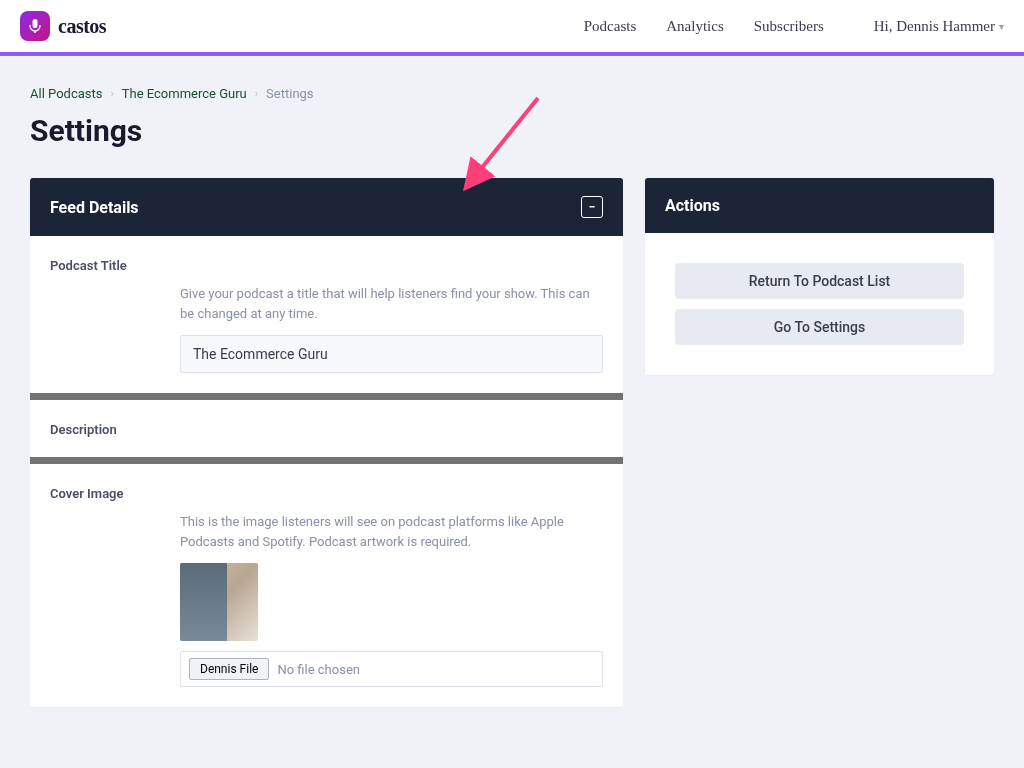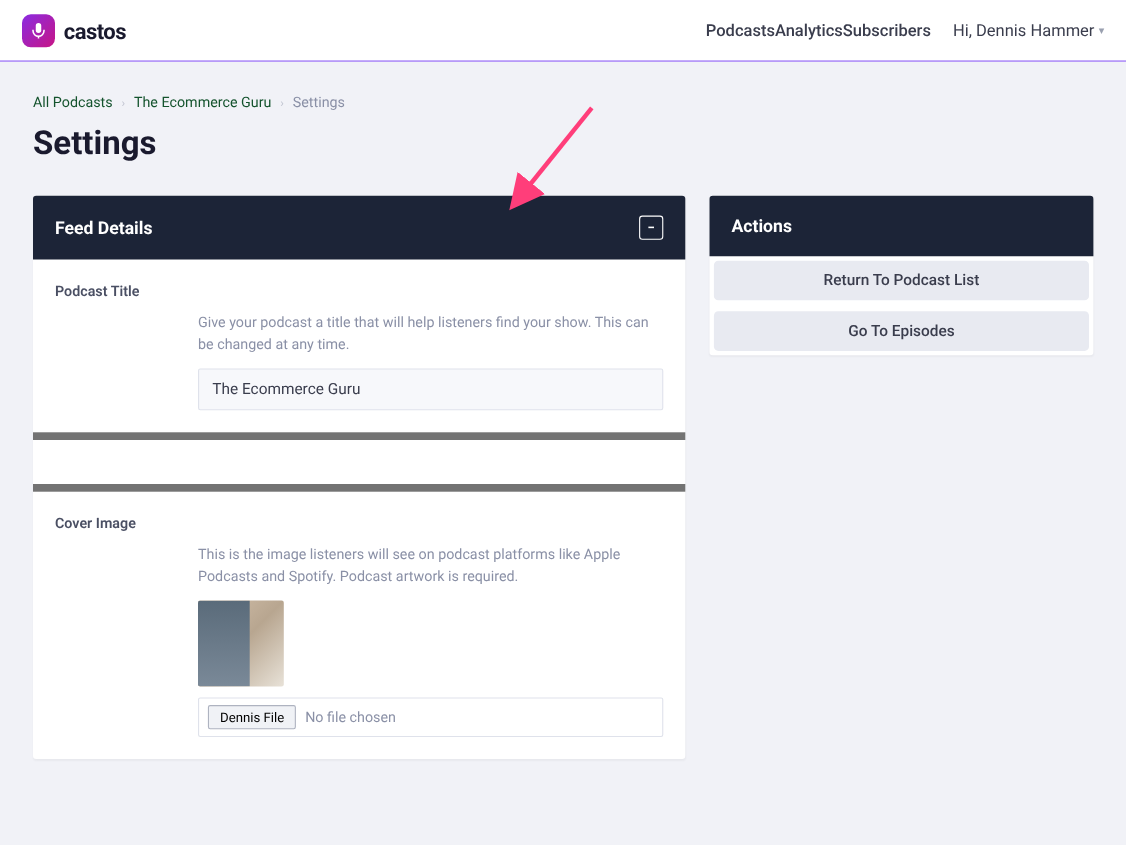--- a/index.html
+++ b/index.html
@@ -10,30 +10,31 @@
   width: 1024px;
   height: 768px;
   overflow: hidden;
 }
 .topbar {
   background: #fff;
   height: 56px;
   display: flex;
   align-items: center;
   padding: 0 20px;
-  border-bottom: 1px solid #8b5cf6;
+  border-bottom: 4px solid #8b5cf6;
+  font-family: Liberation Serif, serif;
 }
 .logo-wrap { display: flex; align-items: center; gap: 8px; }
 .logo-badge {
   width: 30px; height: 30px; border-radius: 8px;
   background: linear-gradient(135deg, #8a2be2 0%, #c71585 100%);
   display: flex; align-items: center; justify-content: center;
 }
 .logo-text { font-weight: 700; font-size: 20px; color: #1a1a2e; letter-spacing: -0.5px; }
-.nav { margin-left: auto; display: flex; align-items: center; }
+.nav { margin-left: auto; display: flex; align-items: center; gap: 30px; }
 .nav-link { font-size: 15px; color: #3a3d4d; font-weight: 500; cursor: pointer; }
 .user-chip { font-size: 15px; color: #3a3d4d; display: flex; align-items: center; gap: 4px; cursor: pointer; margin-left: 20px; }
 .chevron-down { font-size: 10px; color: #9aa0b0; }
 
 .page { padding: 30px; }
 .breadcrumb { font-size: 13px; color: #8a90a6; display: flex; align-items: center; gap: 8px; margin-bottom: 12px; }
 .breadcrumb .bc-link { color: #14532d; cursor: pointer; }
 .breadcrumb .sep { color: #c0c4d0; font-size: 11px; }
 .breadcrumb .bc-current { color: #8a90a6; }
 .page-title { font-size: 30px; font-weight: 700; color: #1a1a2e; margin-bottom: 30px; }
@@ -86,21 +87,21 @@
   display: flex; align-items: center; gap: 8px;
   border: 1px solid #dfe2eb; border-radius: 2px; padding: 6px 8px;
   background: #fff;
 }
 .choose-btn {
   padding: 3px 10px; border: 1px solid #aeb3c0; border-radius: 2px;
   background: #f0f2f6; font-size: 12px; cursor: pointer; font-family: inherit;
 }
 .file-status { font-size: 13px; color: #8a90a6; }
 
-.action-list { padding: 4px; display: flex; flex-direction: column; gap: 10px; border-radius: 10px; }
+.action-list { padding: 30px; display: flex; flex-direction: column; gap: 10px; border-radius: 10px; }
 .action-btn {
   width: 100%; padding: 10px 12px; border: none; border-radius: 4px;
   background: #e8eaf1; color: #3a3d4d; font-size: 14px; font-weight: 500;
   cursor: pointer; font-family: inherit; text-align: center;
 }
 
 .arrow-overlay { position: absolute; top: 90px; left: 438px; pointer-events: none; }
 </style>
 </head>
 <body>
@@ -149,20 +150,21 @@
 
         <div class="form-row">
           <div class="form-label">Podcast Title</div>
           <div class="form-body">
             <div class="form-help">Give your podcast a title that will help listeners find your show. This can be changed at any time.</div>
             <input class="text-input" type="text" value="The Ecommerce Guru" style="">
           </div>
         </div>
 
         <div class="form-row">
+          <div class="form-label">Description</div>
         </div>
 
         <div class="form-row">
           <div class="form-label">Cover Image</div>
           <div class="form-body">
             <div class="form-help">This is the image listeners will see on podcast platforms like Apple Podcasts and Spotify. Podcast artwork is required.</div>
             <div class="cover-thumb"></div>
             <div class="file-row">
               <button class="choose-btn">Dennis File</button>
               <span class="file-status">No file chosen</span>
@@ -172,21 +174,21 @@
       </div>
     </div>
 
     <div class="side-col">
       <div class="panel">
         <div class="panel-header">
           <span>Actions</span>
         </div>
         <div class="action-list">
           <button class="action-btn">Return To Podcast List</button>
-          <button class="action-btn">Go To Episodes</button>
+          <button class="action-btn">Go To Settings</button>
         </div>
       </div>
     </div>
   </div>
 </div>
 
 <svg class="arrow-overlay" width="120" height="110">
   <defs>
     <marker id="arrowhead" markerWidth="8" markerHeight="8" refX="6" refY="4" orient="auto">
       <polygon points="0 0, 8 4, 0 8" fill="#ff3e7a"></polygon>

